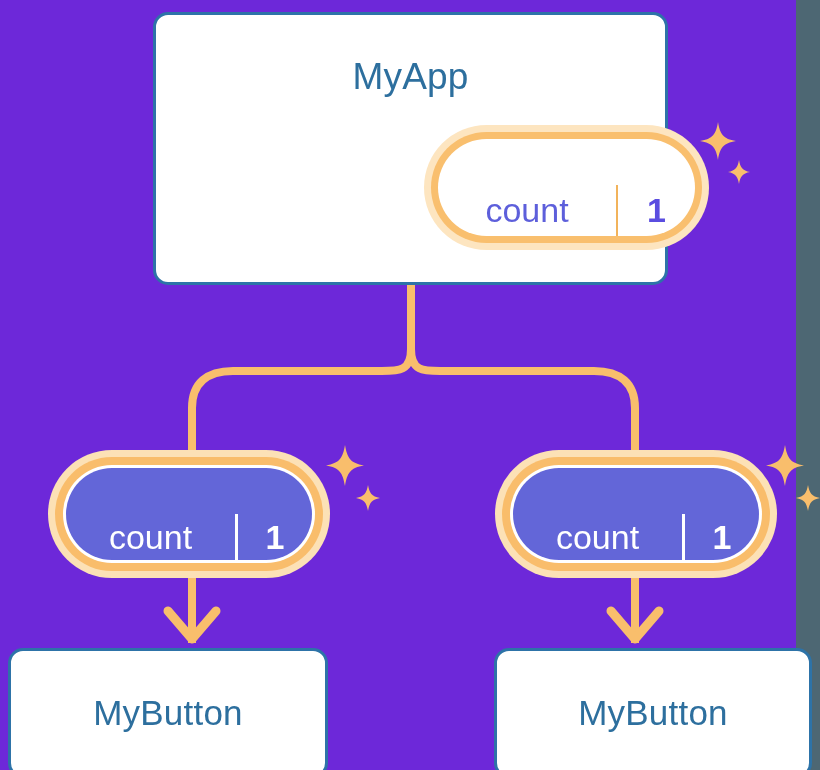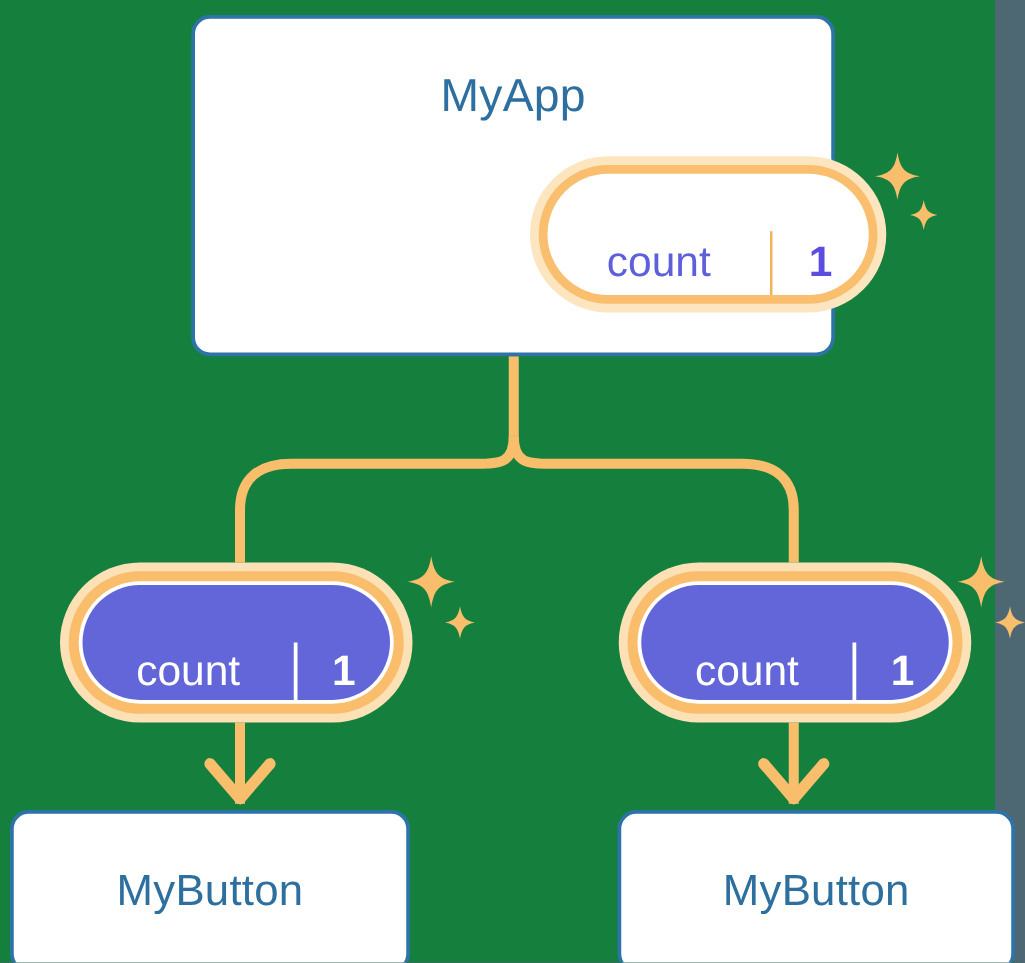--- a/index.html
+++ b/index.html
@@ -12,21 +12,21 @@
     width: 820px;
     height: 770px;
     overflow: hidden;
     font-family: "Liberation Sans", sans-serif;
     position: relative;
   }
   #stage {
     position: relative;
     width: 796px;
     height: 770px;
-    background: #15803d;
+    background: #6d28d9;
   }
 
   
   #connectors {
     position: absolute;
     left: 0; top: 0;
     width: 820px;
     height: 770px;
     pointer-events: none;
   }

